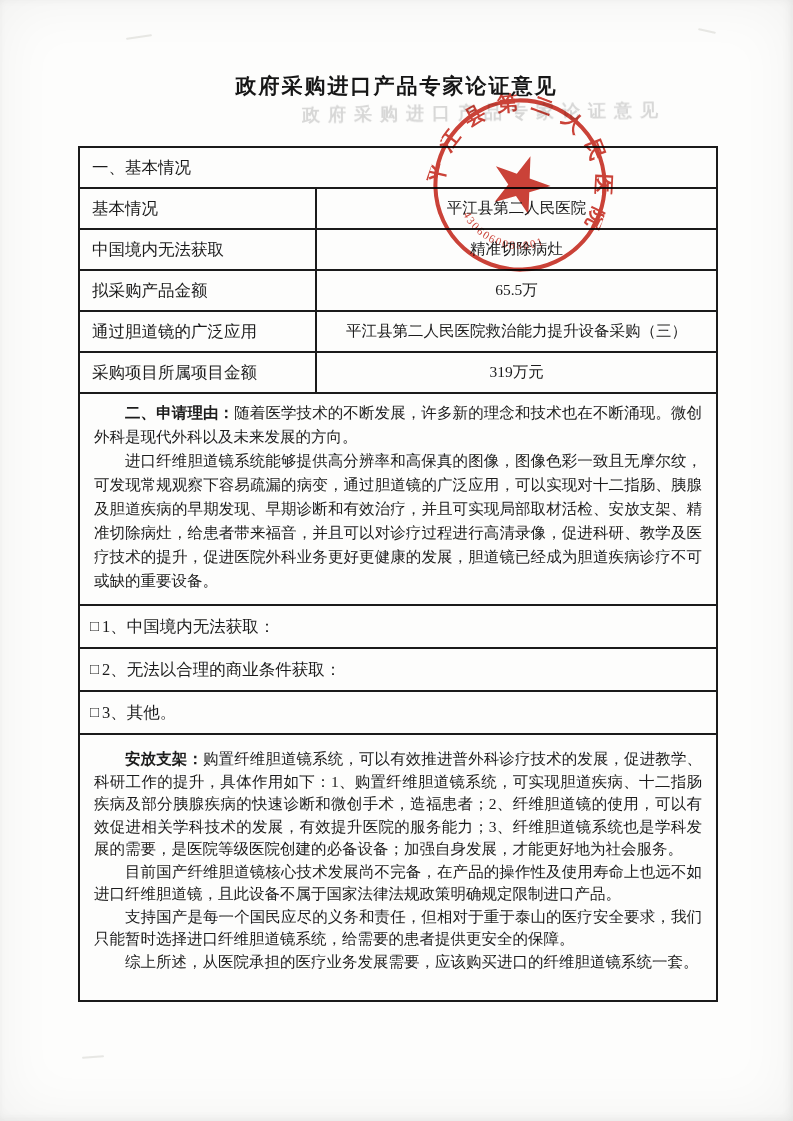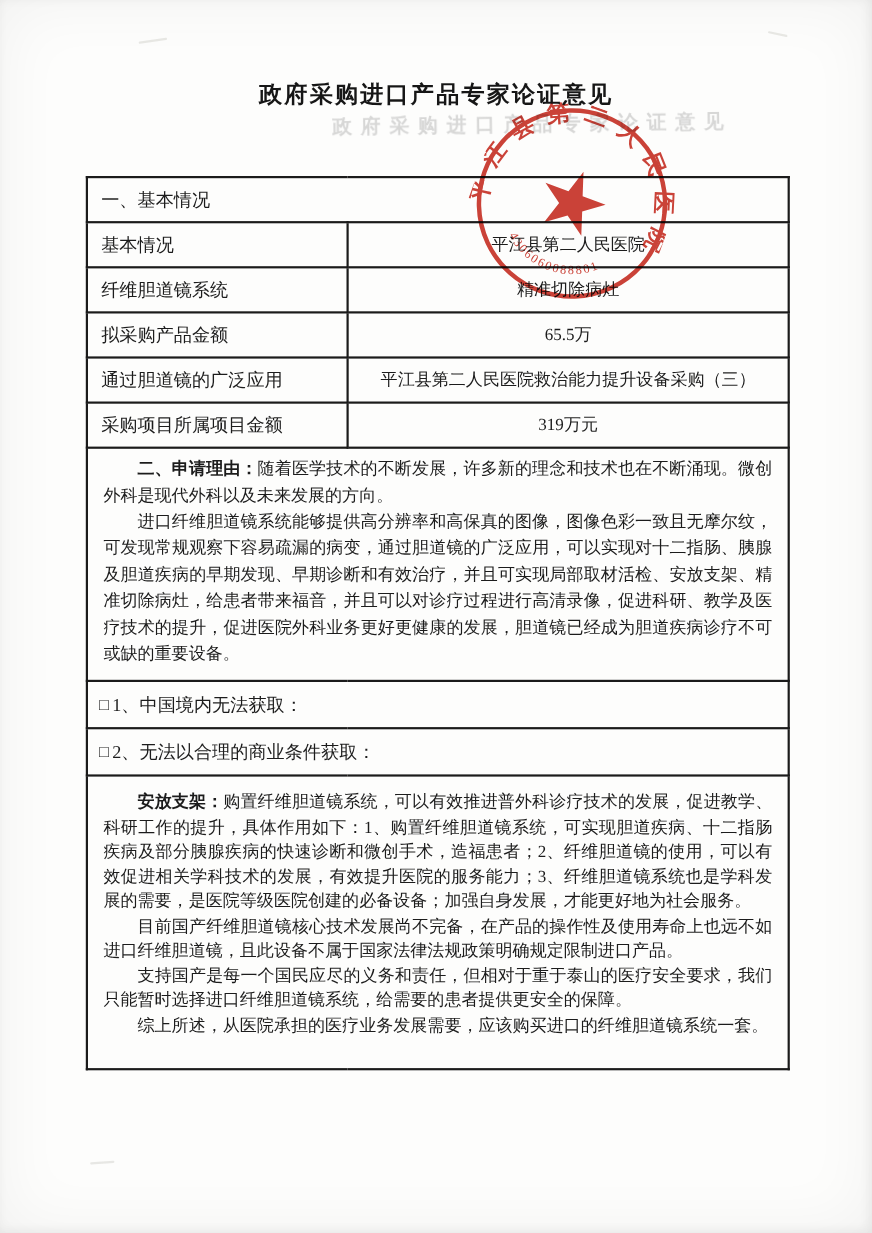--- a/index.html
+++ b/index.html
@@ -31,21 +31,21 @@
   }
 
   .doc-title {
     position:absolute; top:72px; left:0; width:100%;
     text-align:center;
     font-size:21px; font-weight:bold; letter-spacing:2px;
     color:#161616;
   }
 
   table.doc-table {
-    position:absolute; left:78px; top:160px;
+    position:absolute; left:78px; top:146px;
     width:640px;
     border-collapse:collapse;
     table-layout:fixed;
     padding-left:35px;
   }
   .doc-table td {
     border:2px solid #1b1b1b;
     font-size:16.5px;
     padding:4px 10px;
     vertical-align:middle;
@@ -101,21 +101,21 @@
     <tbody>
         <tr>
       <td colspan="2" class="section-cell">一、基本情况</td>
     </tr>
 
     <tr>
       <td class="label-cell">基本情况</td>
       <td class="value-cell">平江县第二人民医院</td>
     </tr>
     <tr>
-      <td class="label-cell">纤维胆道镜系统</td>
+      <td class="label-cell">中国境内无法获取</td>
       <td class="value-cell">精准切除病灶</td>
     </tr>
     <tr>
       <td class="label-cell">拟采购产品金额</td>
       <td class="value-cell">65.5万</td>
     </tr>
     <tr>
       <td class="label-cell">通过胆道镜的广泛应用</td>
       <td class="value-cell">平江县第二人民医院救治能力提升设备采购（三）</td>
     </tr>
@@ -132,20 +132,25 @@
     </tr>
 
     <tr>
       <td colspan="2" class="option-cell">
         <span class="checkbox-glyph">□</span><span>1、中国境内无法获取：</span>
       </td>
     </tr>
     <tr>
       <td colspan="2" class="option-cell">
         <span class="checkbox-glyph">□</span><span>2、无法以合理的商业条件获取：</span>
+      </td>
+    </tr>
+    <tr>
+      <td colspan="2" class="option-cell">
+        <span class="checkbox-glyph">□</span><span>3、其他。</span>
       </td>
     </tr>
 
     <tr>
       <td colspan="2" class="text-cell statement-cell">
         <p><span class="para-heading">安放支架：</span><span>购置纤维胆道镜系统，可以有效推进普外科诊疗技术的发展，促进教学、科研工作的提升，具体作用如下：1、购置纤维胆道镜系统，可实现胆道疾病、十二指肠疾病及部分胰腺疾病的快速诊断和微创手术，造福患者；2、纤维胆道镜的使用，可以有效促进相关学科技术的发展，有效提升医院的服务能力；3、纤维胆道镜系统也是学科发展的需要，是医院等级医院创建的必备设备；加强自身发展，才能更好地为社会服务。</span></p>
         <p>目前国产纤维胆道镜核心技术发展尚不完备，在产品的操作性及使用寿命上也远不如进口纤维胆道镜，且此设备不属于国家法律法规政策明确规定限制进口产品。</p>
         <p>支持国产是每一个国民应尽的义务和责任，但相对于重于泰山的医疗安全要求，我们只能暂时选择进口纤维胆道镜系统，给需要的患者提供更安全的保障。</p>
         <p>综上所述，从医院承担的医疗业务发展需要，应该购买进口的纤维胆道镜系统一套。</p>
       </td>

